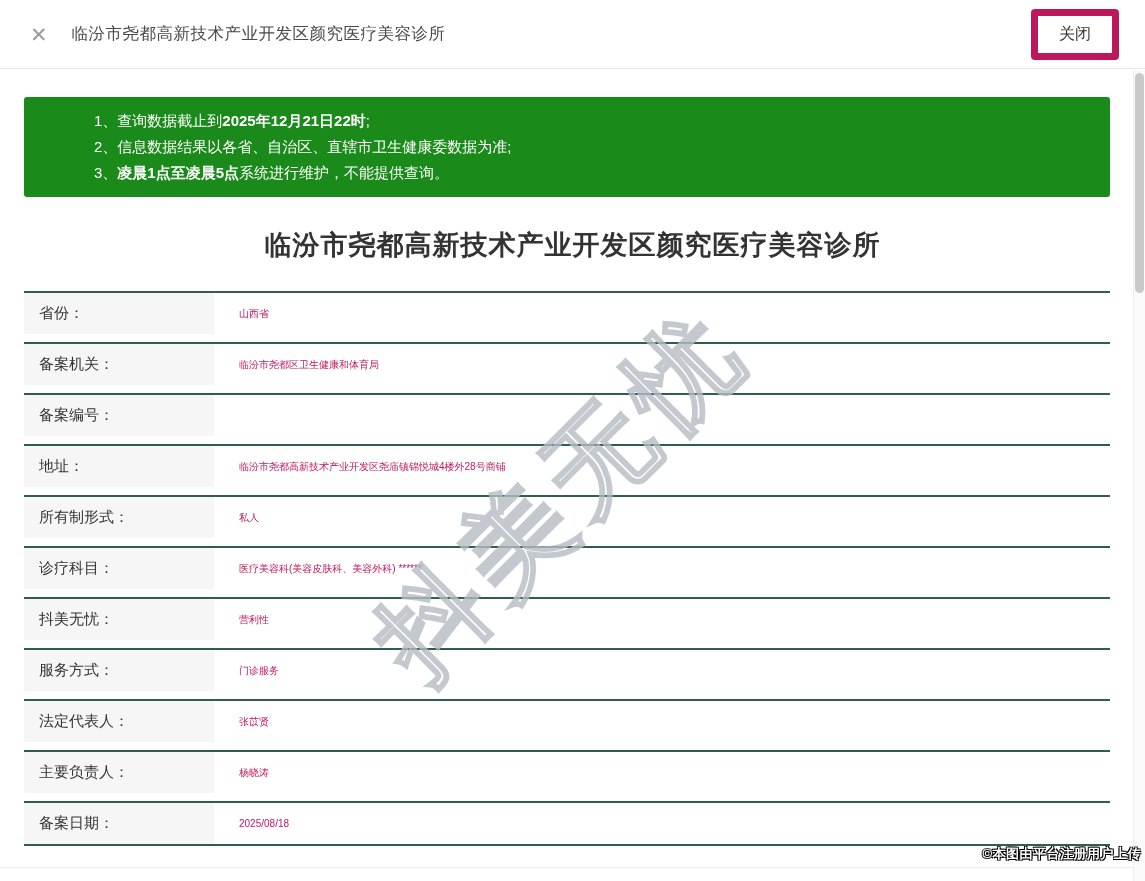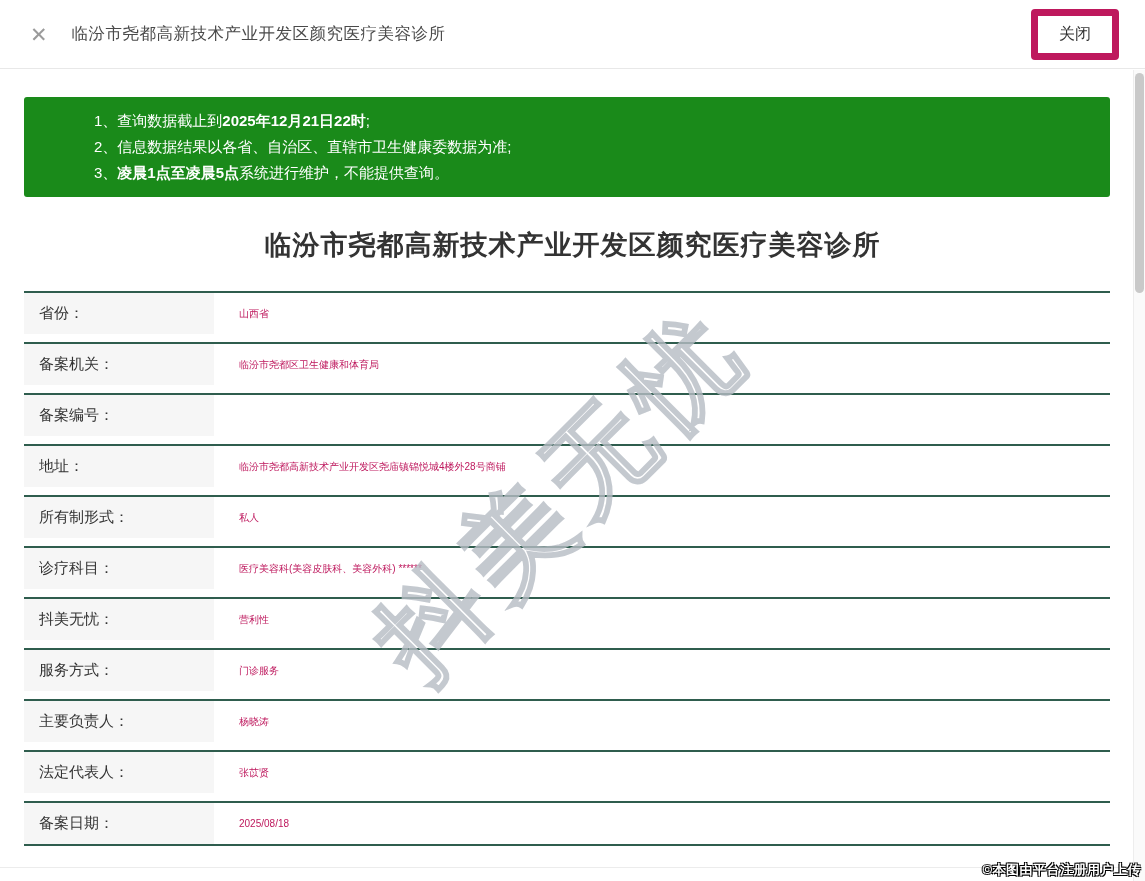--- a/index.html
+++ b/index.html
@@ -129,21 +129,21 @@
     -webkit-text-stroke: 2.5px #b6bcc4;
     transform: rotate(-45deg);
     opacity: 0.8;
     pointer-events: none;
     z-index: 5;
   }
   
   .upload-note {
     position: absolute;
     right: 4px;
-    bottom: 2px;
+    bottom: 18px;
     font-size: 13px;
     font-weight: bold;
     color: #ffffff;
     text-shadow: -1px -1px 0 #000, 1px -1px 0 #000, -1px 1px 0 #000, 1px 1px 0 #000;
     letter-spacing: 0.5px;
     z-index: 6;
   }
   
   .scrollbar-track {
     position: absolute;
@@ -204,26 +204,26 @@
     </div>
     <div class="info-row">
       <div class="cell-label">抖美无忧：</div>
       <div class="cell-value">营利性</div>
     </div>
     <div class="info-row">
       <div class="cell-label">服务方式：</div>
       <div class="cell-value">门诊服务</div>
     </div>
     <div class="info-row">
+      <div class="cell-label">法定代表人：</div>
+      <div class="cell-value">张苡贤</div>
+    </div>
+    <div class="info-row">
       <div class="cell-label">主要负责人：</div>
       <div class="cell-value">杨晓涛</div>
-    </div>
-    <div class="info-row">
-      <div class="cell-label">法定代表人：</div>
-      <div class="cell-value">张苡贤</div>
     </div>
     <div class="info-row">
       <div class="cell-label">备案日期：</div>
       <div class="cell-value">2025/08/18</div>
     </div>
   </div>
 
 <div class="section-divider"></div>
 <div class="button-row">
   <button class="close-window-btn">〖关闭窗口〗</button>

